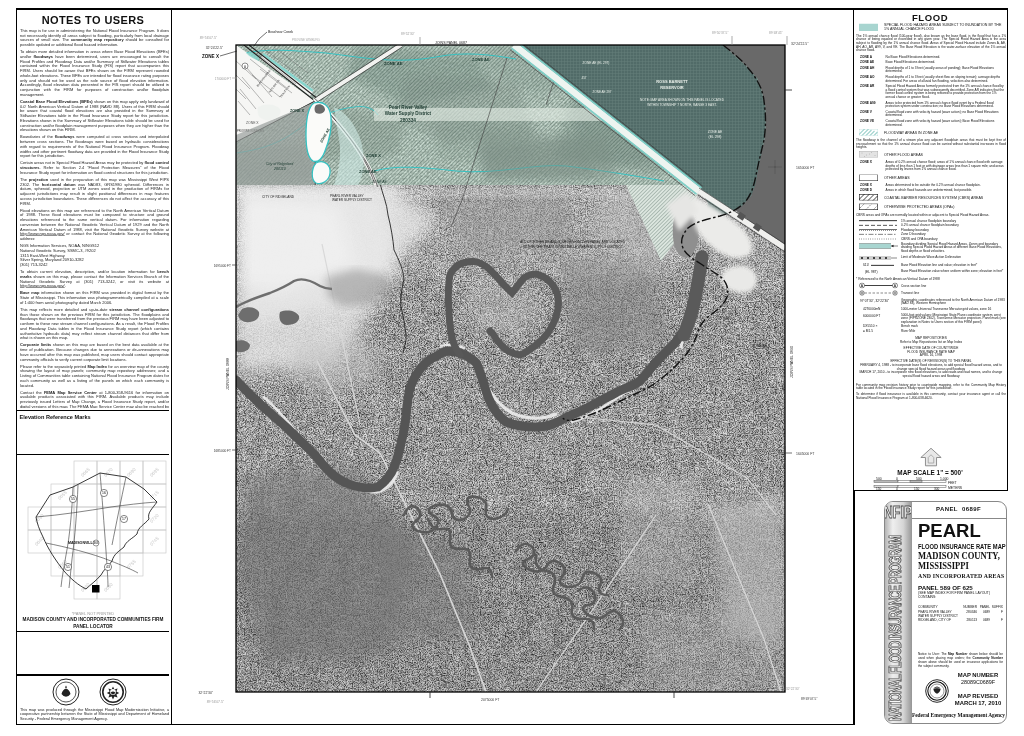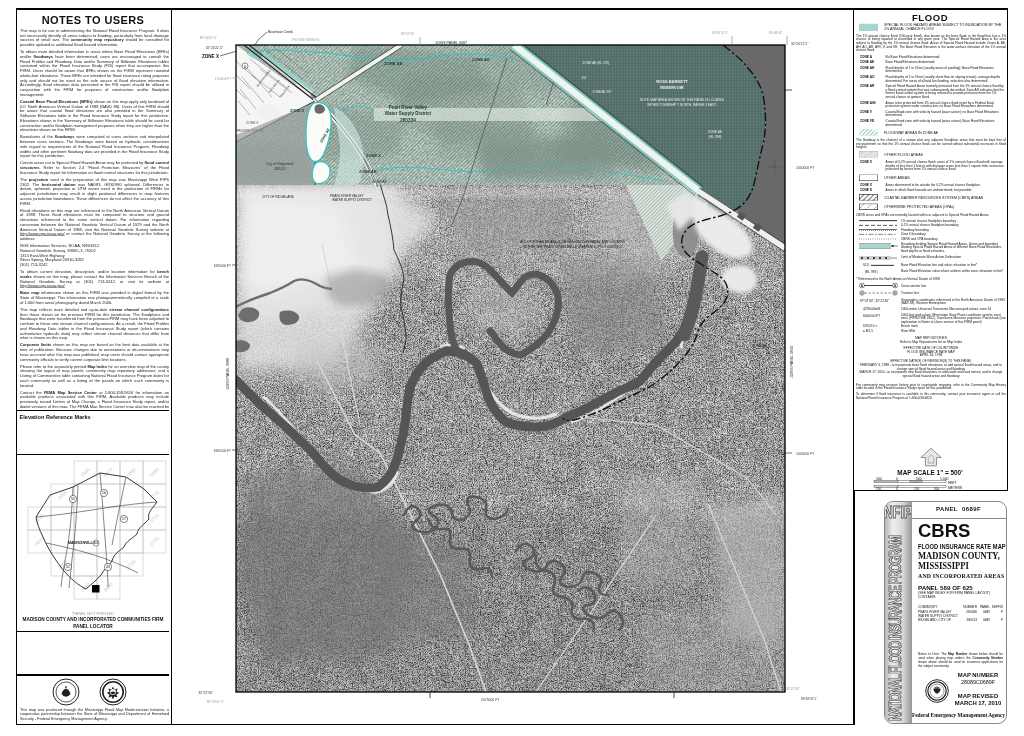--- a/index.html
+++ b/index.html
@@ -772,21 +772,21 @@
         </g>
 
     <g transform="translate(16,219) rotate(-90) scale(1,1.5)">
           <text x="0" y="0" font-family="Liberation Sans" font-weight="bold" font-size="10.8" fill="#f8f8f8" stroke="#4a4a4a" stroke-width="0.6" textLength="186">NATIONAL FLOOD INSURANCE PROGRAM</text>
         </g>
   </svg>
 
   <div style="position:absolute;left:27px;top:4px;width:93px;text-align:center;font-size:6px;font-weight:bold;letter-spacing:.4px">PANEL&nbsp; 0689F</div>
   <div style="position:absolute;left:27px;top:15.5px;width:94px;height:1px;background:#888"></div>
 
-  <div style="position:absolute;left:33px;top:18px;font-size:18.5px;font-weight:bold;">CBRS</div>
+  <div style="position:absolute;left:33px;top:18px;font-size:18.5px;font-weight:bold;">PEARL</div>
 
   <div style="position:absolute;left:33px;top:40.5px;font-size:6.9px;font-weight:bold;white-space:nowrap;transform:scale(0.84,1);transform-origin:0 0">FLOOD INSURANCE RATE MAP</div>
 
   <div style="position:absolute;left:33px;top:49px;font-family:'Liberation Serif',serif;font-weight:bold;font-size:9.3px;line-height:10.2px;white-space:nowrap;transform:scale(0.92,1);transform-origin:0 0">MADISON COUNTY,<br>MISSISSIPPI</div>
   <div style="position:absolute;left:33px;top:70.5px;font-family:'Liberation Serif',serif;font-weight:bold;font-size:5.8px;white-space:nowrap;letter-spacing:.2px">AND INCORPORATED AREAS</div>
 
   <div style="position:absolute;left:33px;top:81.5px;font-size:6.2px;font-weight:bold;white-space:nowrap">PANEL 589 OF 625</div>
   <div style="position:absolute;left:33px;top:89px;width:86px;height:14px;overflow:hidden">
         <div class="sc" style="width:172px;font-size:6.8px;line-height:8px">(SEE MAP INDEX FOR FIRM PANEL LAYOUT)<br>CONTAINS:</div>
       </div>

